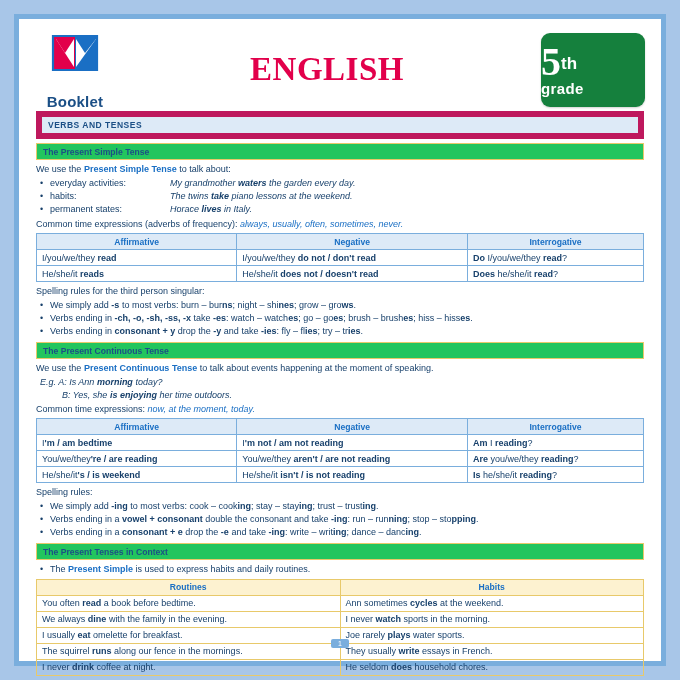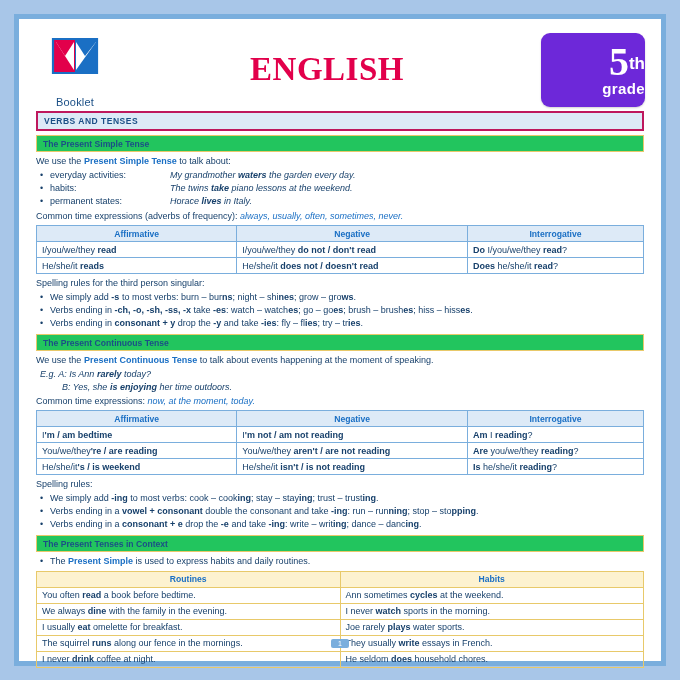--- a/index.html
+++ b/index.html
@@ -26,51 +26,51 @@
     display:flex;align-items:center;justify-content:space-between;
     padding:8px 10px 4px 12px;
     height:86px;box-sizing:border-box;
   }
   .brand{width:76px;text-align:center;}
   .brand .logo{
     width:56px;height:44px;margin:0 auto;
     position:relative;
   }
   .brand .bname{
-    font-size:11px;font-weight:normal;color:#1b4f86;margin-top:19px;
+    font-size:15px;font-weight:bold;color:#1b4f86;margin-top:19px;
     letter-spacing:.2px;
   }
   .title{
     flex:1;text-align:center;
     color:#e2004b;
     font-weight:bold;
     font-size:33px;
     line-height:1.02;
     letter-spacing:.5px;
     font-family:"Liberation Serif", serif;
   }
   .gradebox{
-    width:104px;height:74px;background:#6d28d9;border-radius:9px;
-    color:#fff;position:relative;text-align:right;
+    width:104px;height:74px;background:#15803d;border-radius:9px;
+    color:#fff;position:relative;text-align:left;
     box-shadow:0 1px 2px rgba(0,0,0,.18);
   }
   .gradebox .num{
     font-size:40px;font-weight:bold;line-height:1;
     padding-top:9px;display:inline-block;
     font-family:"Liberation Serif", serif;
   }
   .gradebox .sup{font-size:17px;vertical-align:super;font-weight:bold;}
   .gradebox .sub{
     font-size:15px;font-weight:bold;letter-spacing:.4px;margin-top:-2px;
   }
   
   .content{padding:0 11px 0 11px;}
   .sectionbar{
     background:#ddeaf7;
-    border:2px solid #be185d;
+    border:6px solid #be185d;
     color:#1b4f86;
     font-size:8.5px;font-weight:bold;
     letter-spacing:.5px;
     padding:3px 6px;
     margin-bottom:2px;
   }
   .subbar{
     background:#22c55e;
     border:1px solid #e8c96a;
     color:#1b4f86;
@@ -218,21 +218,21 @@
       <li><span>Verbs ending in </span><span class="b">-ch, -o, -sh, -ss, -x</span><span> take </span><span class="b">-es</span><span>: watch – watch</span><span class="b">es</span><span>; go – go</span><span class="b">es</span><span>; brush – brush</span><span class="b">es</span><span>; hiss – hiss</span><span class="b">es</span><span>.</span></li>
       <li><span>Verbs ending in </span><span class="b">consonant + y</span><span> drop the </span><span class="b">-y</span><span> and take </span><span class="b">-ies</span><span>: fly – fl</span><span class="b">ies</span><span>; try – tr</span><span class="b">ies</span><span>.</span></li>
     </ul>
 
     <div class="subbar">The Present Continuous Tense</div>
 
     <p class="line">
       <span>We use the </span><span class="blue">Present Continuous Tense</span><span> to talk about events happening at the moment of speaking.</span>
     </p>
     <p class="line eg">
-      <span class="ital">E.g.</span><span class="ital"> A: Is Ann </span><span class="ital b">rarely</span><span class="ital"> today?</span>
+      <span class="ital">E.g.</span><span class="ital"> A: Is Ann </span><span class="ital b">morning</span><span class="ital"> today?</span>
     </p>
     <p class="line eg2">
       <span class="ital">B: Yes, she </span><span class="ital b">is enjoying</span><span class="ital"> her time outdoors.</span>
     </p>
     <p class="line">
       <span>Common time expressions: </span><span class="ital blue" style="font-weight:normal">now, at the moment, today.</span>
     </p>
 
     <table class="grid">
       <tbody>

